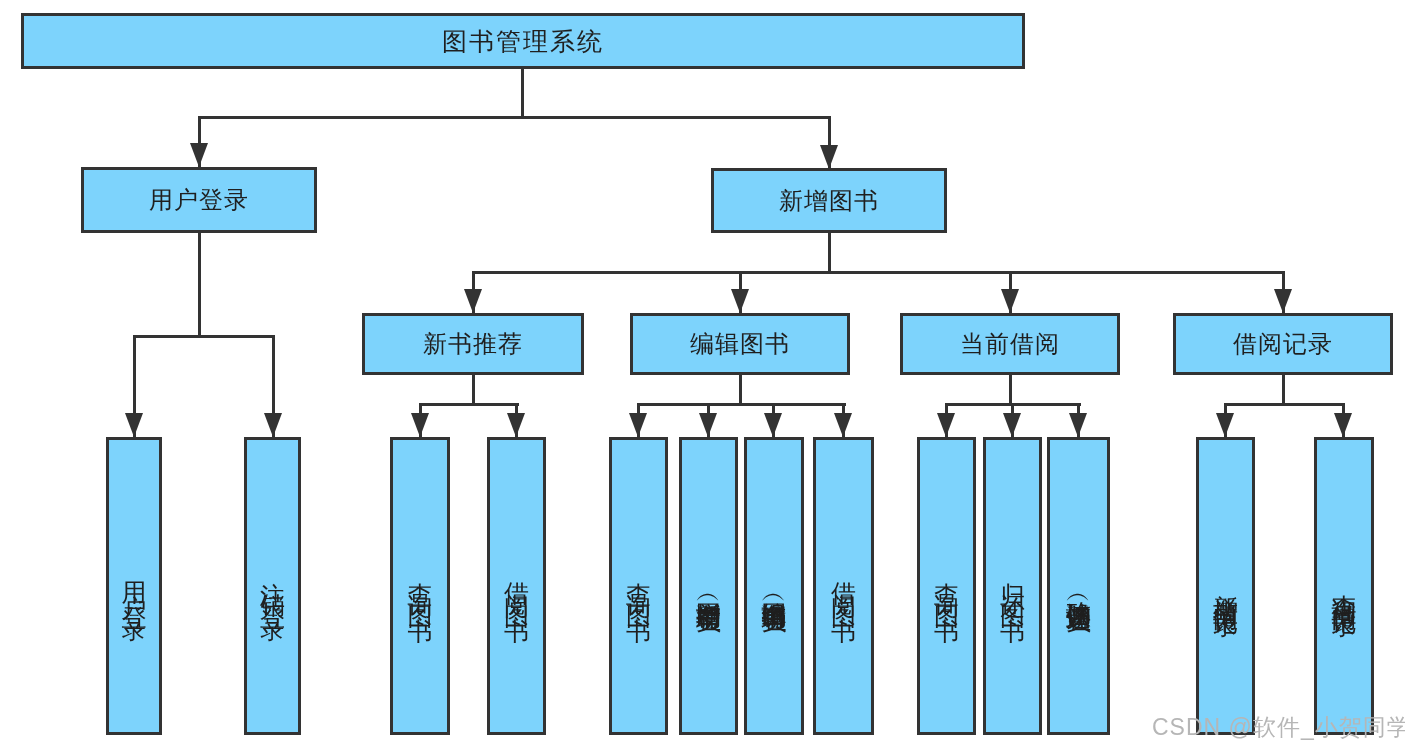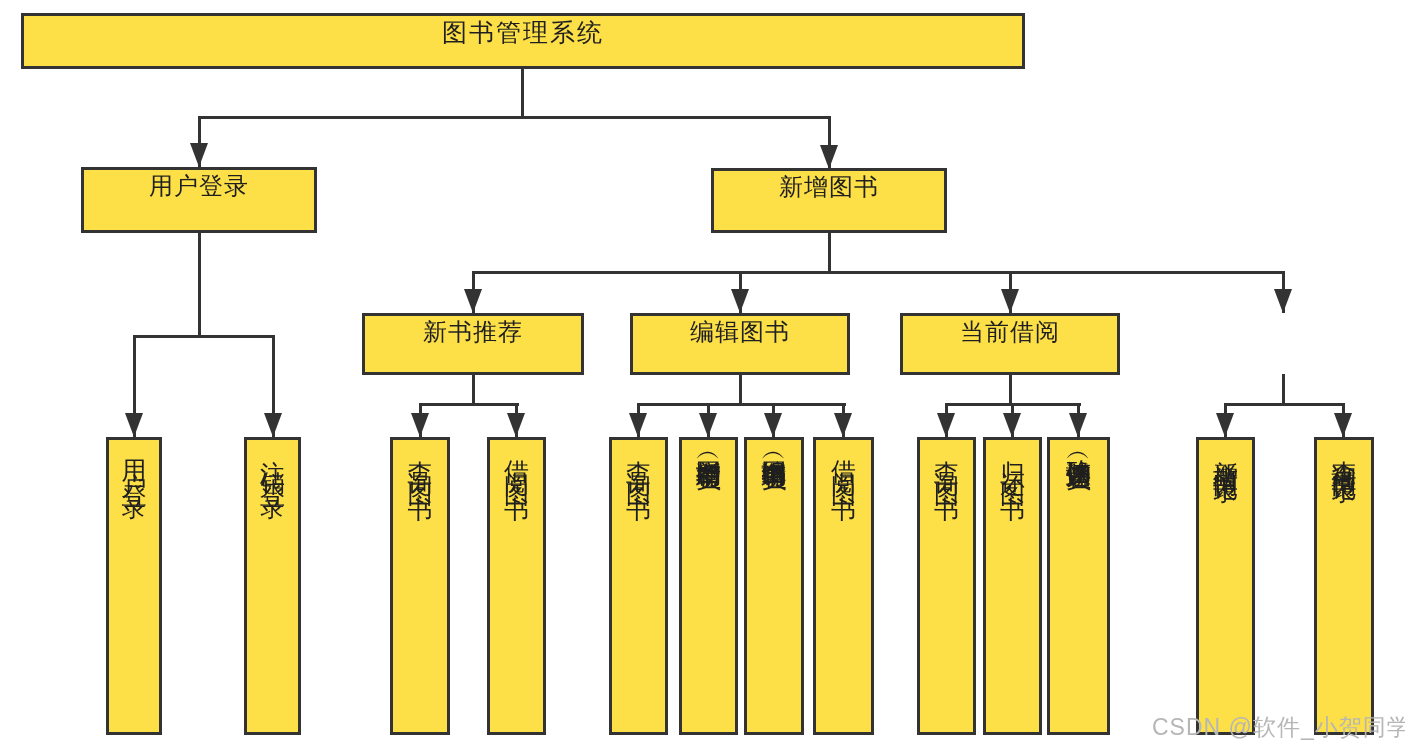--- a/index.html
+++ b/index.html
@@ -7,25 +7,25 @@
     --text:#1f1f1f;
     --wm:#b6b6b6;
     --bg:#ffffff;
   }
   html,body{margin:0;padding:0;background:var(--bg);}
   body{font-family:"Liberation Sans",sans-serif;}
   #canvas{position:relative;width:1405px;height:747px;background:var(--bg);overflow:hidden;}
 
   .box{
     position:absolute;
-    background:#fde047;
+    background:#7dd3fc;
     border:3px solid var(--line);
     box-sizing:border-box;
     display:flex;
-    align-items:flex-start;
+    align-items:center;
     justify-content:center;
   }
   .hlabel{
     font-size:24px;
     color:var(--text);
     letter-spacing:1px;
     white-space:nowrap;
   }
   .root-label{font-size:25px;letter-spacing:2px;}
   .vtext{
@@ -133,20 +133,23 @@
 
   <div class="box" style="left:362px;top:313px;width:222px;height:62px">
     <span class="hlabel">新书推荐</span>
   </div>
   <div class="box" style="left:630px;top:313px;width:220px;height:62px">
     <span class="hlabel">编辑图书</span>
   </div>
   <div class="box" style="left:900px;top:313px;width:220px;height:62px">
     <span class="hlabel">当前借阅</span>
   </div>
+  <div class="box" style="left:1173px;top:313px;width:220px;height:62px">
+    <span class="hlabel">借阅记录</span>
+  </div>
 
   <div class="box" style="left:106px;top:437px;width:56px;height:298px">
     <span class="vtext v4">用户登录</span>
   </div>
   <div class="box" style="left:244px;top:437px;width:57px;height:298px">
     <span class="vtext v4">注销登录</span>
   </div>
 
   <div class="box" style="left:390px;top:437px;width:60px;height:298px">
     <span class="vtext v4">查询图书</span>

